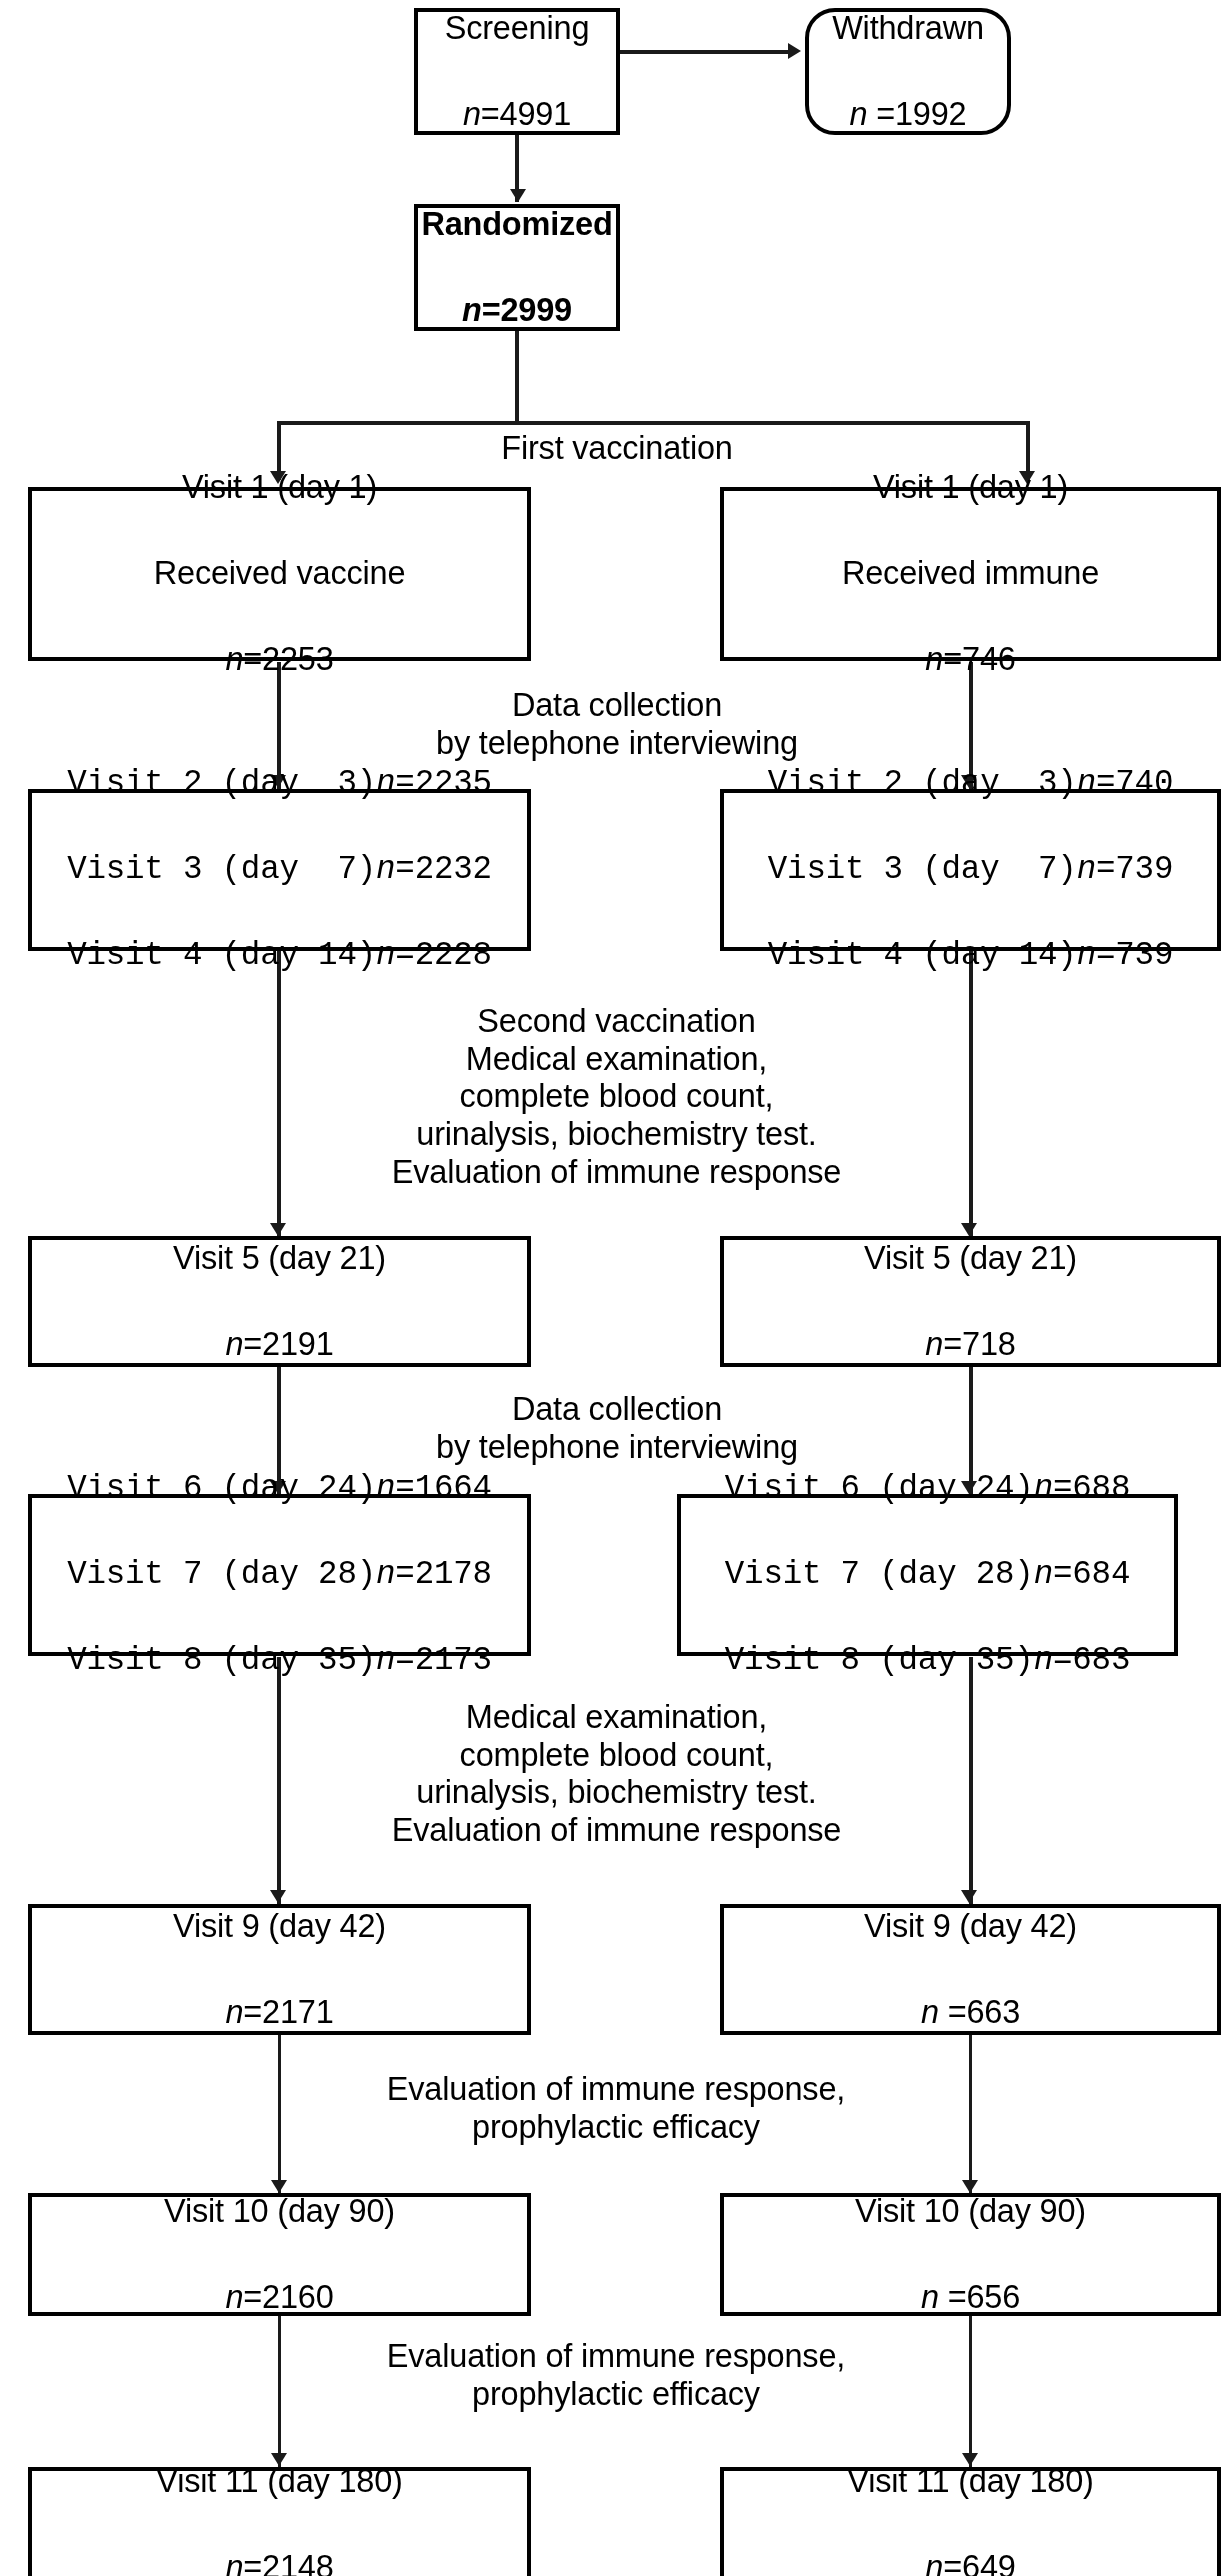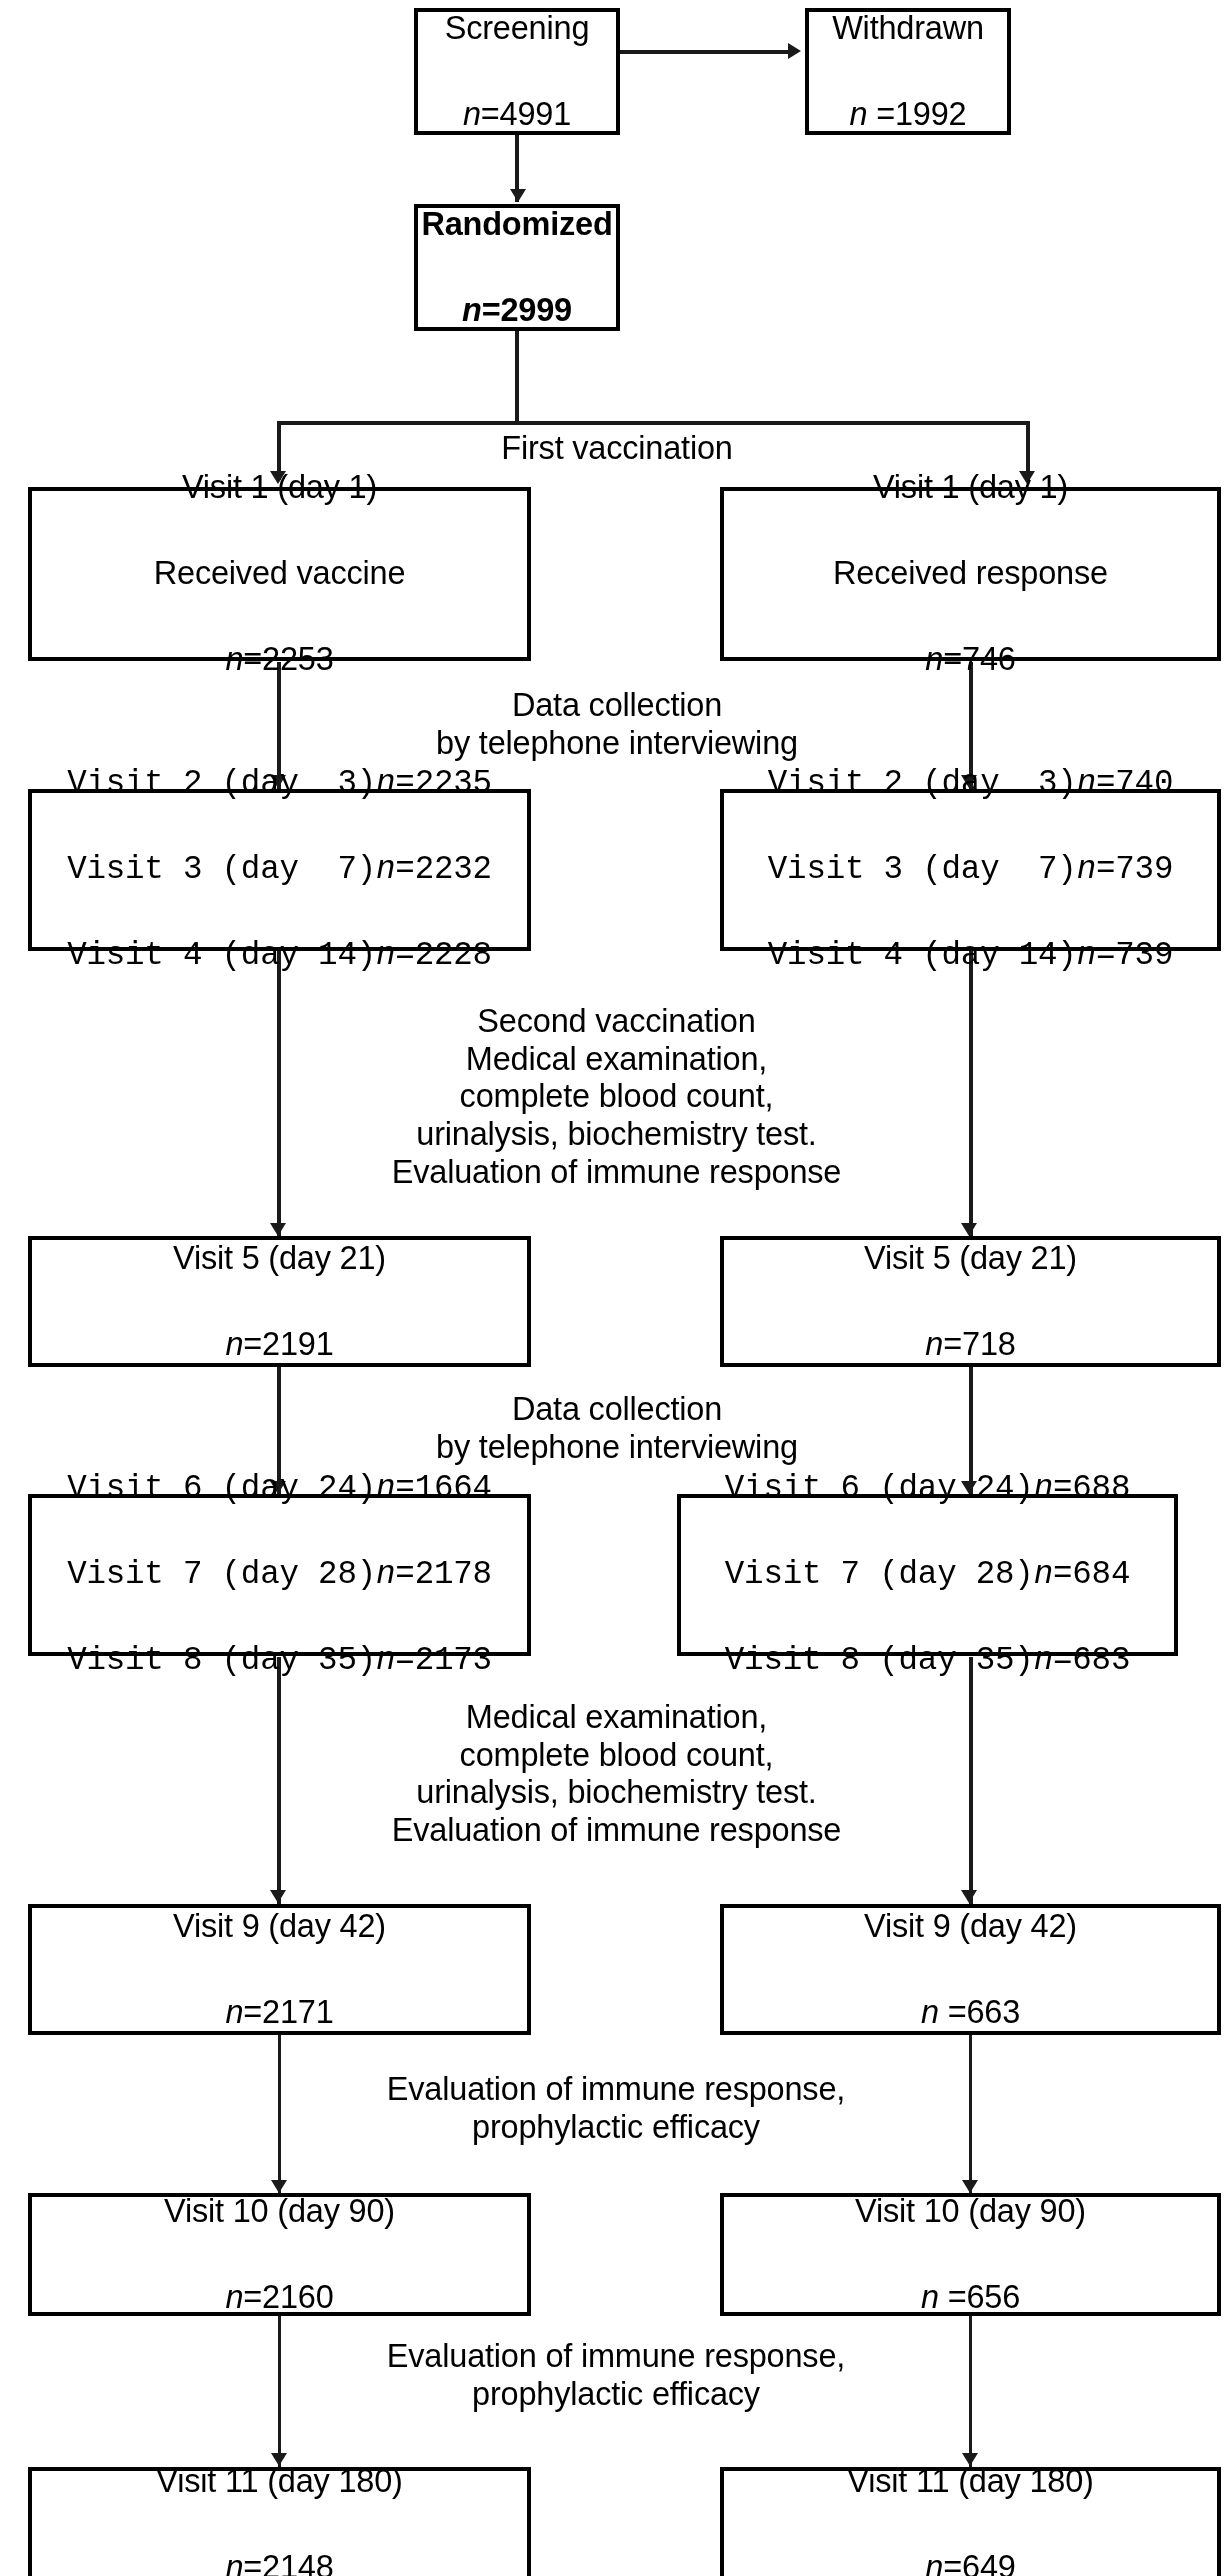--- a/index.html
+++ b/index.html
@@ -100,21 +100,21 @@
 <div id="diagram">
 
   <div class="node" style="left:414px; top:8px; width:206px; height:127px;">
     <span class="line">Screening</span>
     <span class="line"><i class="ital">n</i><span>=</span><span>4991</span></span>
   </div>
 
   <div class="hline" style="left:620px; top:50px; width:168px;"></div>
   <div class="arrow-right" style="left:788px; top:43px;"></div>
 
-  <div class="node" style="left:805px; top:8px; width:206px; height:127px;">
+  <div class="node" style="left:805px; top:8px; width:206px; height:127px;border-radius:30px;">
     <span class="line">Withdrawn</span>
     <span class="line"><i class="ital">n</i><span> =</span><span>1992</span></span>
   </div>
 
   <div class="vline" style="left:515px; top:135px; height:67px;"></div>
   <div class="arrow-down" style="left:510px; top:189px;"></div>
 
   <div class="node" style="left:414px; top:204px; width:206px; height:127px;font-weight:bold;">
     <span class="line">Randomized</span>
     <span class="line"><i class="ital">n</i><span>=</span><span>2999</span></span>
@@ -130,21 +130,21 @@
   <div class="caption" style="left:379px; top:430px; width:476px;">First vaccination</div>
 
   <div class="node" style="left:28px; top:487px; width:503px; height:174px;">
     <span class="line">Visit 1 (day 1)</span>
     <span class="line">Received vaccine</span>
     <span class="line"><i class="ital">n</i><span>=</span><span>2253</span></span>
   </div>
 
   <div class="node" style="left:720px; top:487px; width:501px; height:174px;">
     <span class="line">Visit 1 (day 1)</span>
-    <span class="line">Received response</span>
+    <span class="line">Received immune</span>
     <span class="line"><i class="ital">n</i><span>=</span><span>746</span></span>
   </div>
 
   <div class="vline" style="left:277px; top:662px; height:127px;"></div>
   <div class="arrow-down" style="left:270px; top:775px;"></div>
   <div class="vline" style="left:969px; top:662px; height:127px;"></div>
   <div class="arrow-down" style="left:961px; top:775px;"></div>
 
   <div class="caption" style="left:379px; top:687px; width:476px;">Data collection
 by telephone interviewing</div>

